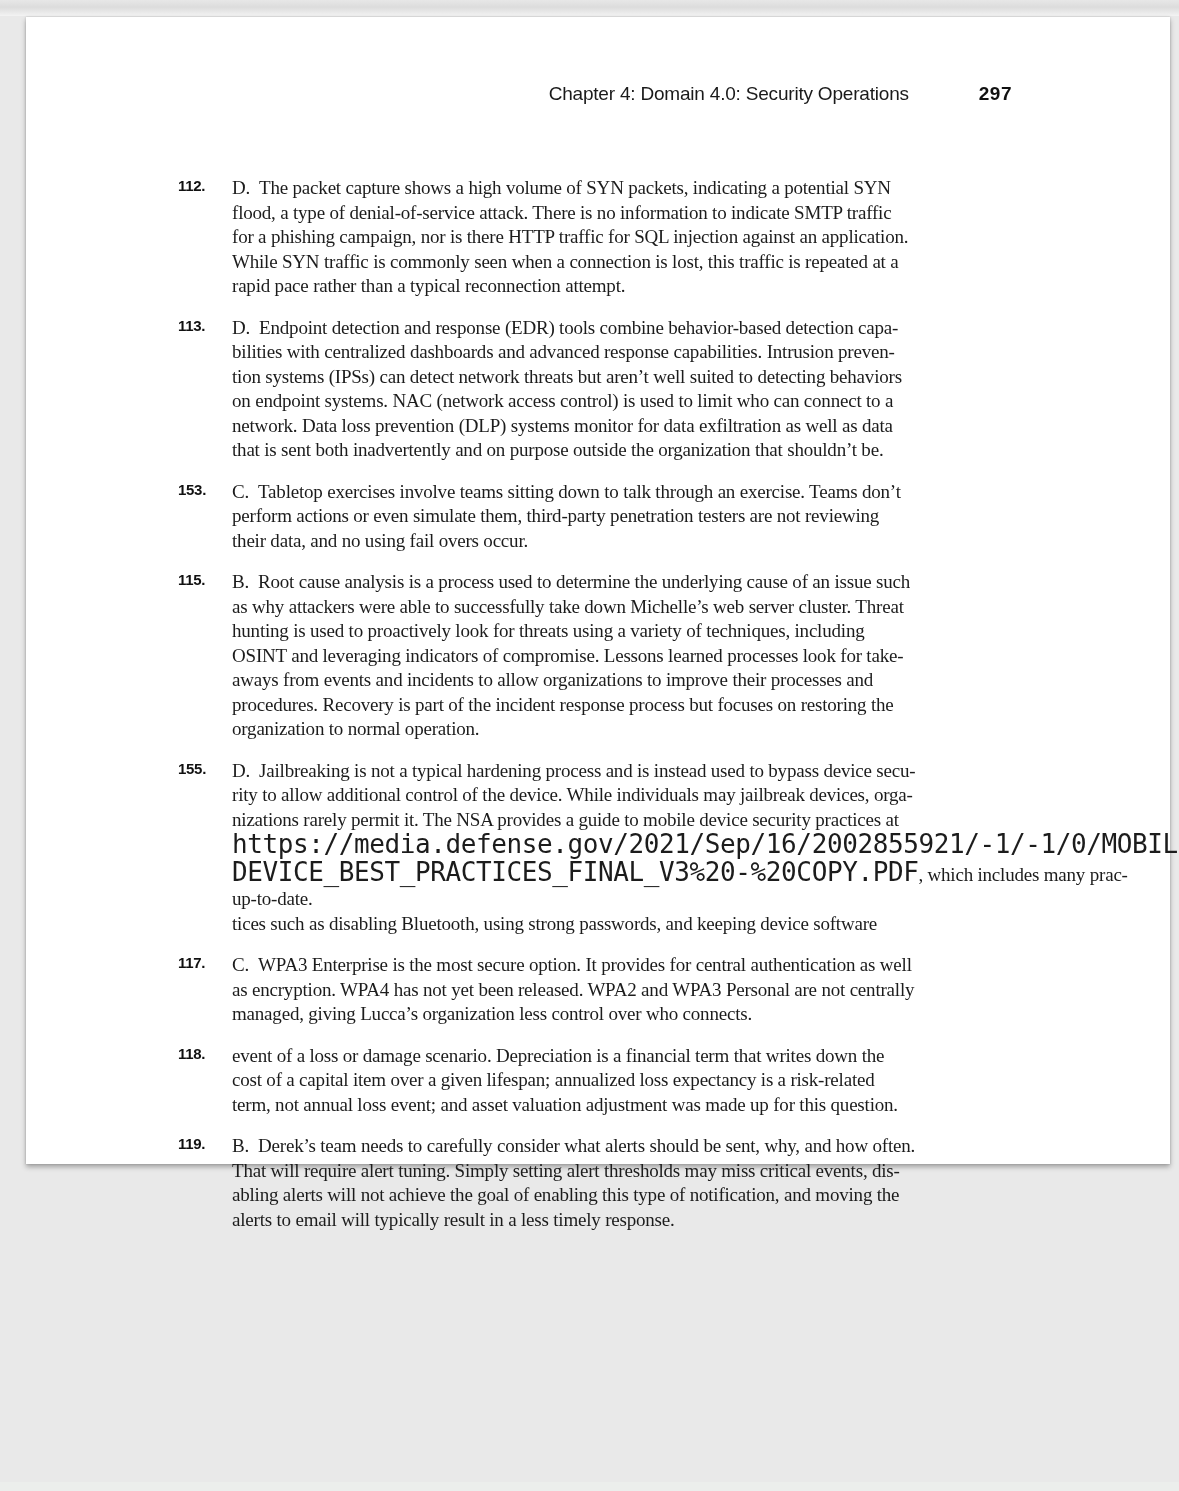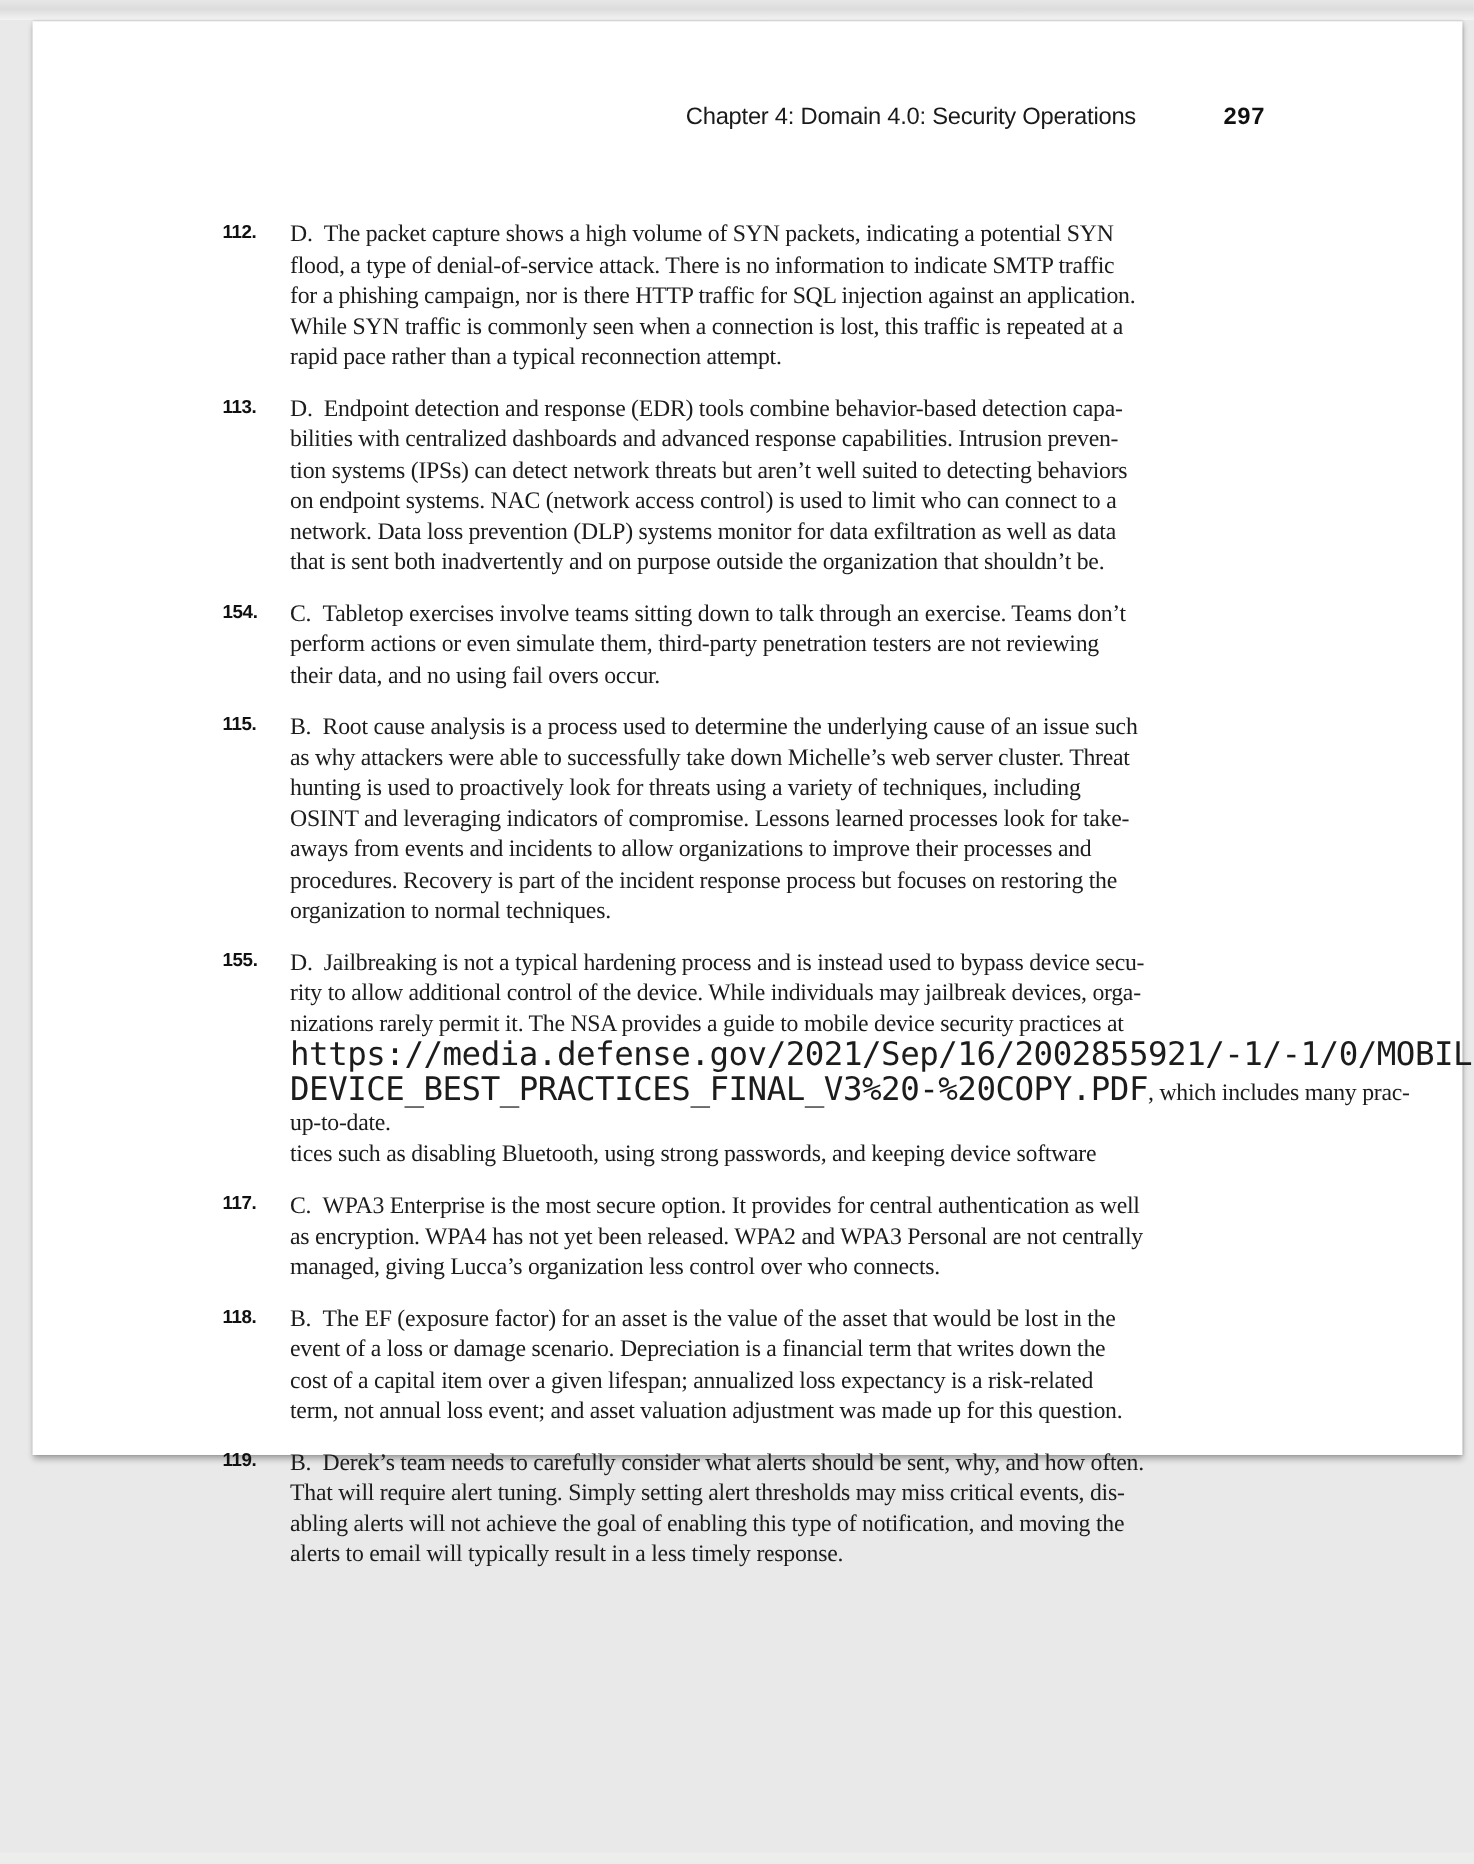--- a/index.html
+++ b/index.html
@@ -116,54 +116,53 @@
       <div class="item">
         <span class="num">113.</span>
         <div class="line"><span class="ans">D.</span><span>Endpoint detection and response (EDR) tools combine behavior-based detection capa-</span></div>
         <div class="line"><span>bilities with centralized dashboards and advanced response capabilities. Intrusion preven-</span></div>
         <div class="line"><span>tion systems (IPSs) can detect network threats but aren’t well suited to detecting behaviors</span></div>
         <div class="line"><span>on endpoint systems. NAC (network access control) is used to limit who can connect to a</span></div>
         <div class="line"><span>network. Data loss prevention (DLP) systems monitor for data exfiltration as well as data</span></div>
         <div class="line"><span>that is sent both inadvertently and on purpose outside the organization that shouldn’t be.</span></div>
       </div>
       <div class="item">
-        <span class="num">154.</span>
+        <span class="num">153.</span>
         <div class="line"><span class="ans">C.</span><span>Tabletop exercises involve teams sitting down to talk through an exercise. Teams don’t</span></div>
         <div class="line"><span>perform actions or even simulate them, third-party penetration testers are not reviewing</span></div>
         <div class="line"><span>their data, and no using fail overs occur.</span></div>
       </div>
       <div class="item">
         <span class="num">115.</span>
         <div class="line"><span class="ans">B.</span><span>Root cause analysis is a process used to determine the underlying cause of an issue such</span></div>
         <div class="line"><span>as why attackers were able to successfully take down Michelle’s web server cluster. Threat</span></div>
         <div class="line"><span>hunting is used to proactively look for threats using a variety of techniques, including</span></div>
         <div class="line"><span>OSINT and leveraging indicators of compromise. Lessons learned processes look for take-</span></div>
         <div class="line"><span>aways from events and incidents to allow organizations to improve their processes and</span></div>
         <div class="line"><span>procedures. Recovery is part of the incident response process but focuses on restoring the</span></div>
-        <div class="line"><span>organization to normal techniques.</span></div>
+        <div class="line"><span>organization to normal operation.</span></div>
       </div>
       <div class="item">
         <span class="num">155.</span>
         <div class="line"><span class="ans">D.</span><span>Jailbreaking is not a typical hardening process and is instead used to bypass device secu-</span></div>
         <div class="line"><span>rity to allow additional control of the device. While individuals may jailbreak devices, orga-</span></div>
         <div class="line"><span>nizations rarely permit it. The NSA provides a guide to mobile device security practices at</span></div>
         <div class="line"><span class="mono">https://media.defense.gov/2021/Sep/16/2002855921/-1/-1/0/MOBILE_</span></div>
         <div class="line"><span class="mono">DEVICE_BEST_PRACTICES_FINAL_V3%20-%20COPY.PDF</span><span>, which includes many prac-</span></div>
         <div class="line"><span>up-to-date.</span></div>
         <div class="line"><span>tices such as disabling Bluetooth, using strong passwords, and keeping device software</span></div>
       </div>
       <div class="item">
         <span class="num">117.</span>
         <div class="line"><span class="ans">C.</span><span>WPA3 Enterprise is the most secure option. It provides for central authentication as well</span></div>
         <div class="line"><span>as encryption. WPA4 has not yet been released. WPA2 and WPA3 Personal are not centrally</span></div>
         <div class="line"><span>managed, giving Lucca’s organization less control over who connects.</span></div>
       </div>
       <div class="item">
         <span class="num">118.</span>
-        <div class="line"><span class="ans">B.</span><span>The EF (exposure factor) for an asset is the value of the asset that would be lost in the</span></div>
         <div class="line"><span>event of a loss or damage scenario. Depreciation is a financial term that writes down the</span></div>
         <div class="line"><span>cost of a capital item over a given lifespan; annualized loss expectancy is a risk-related</span></div>
         <div class="line"><span>term, not annual loss event; and asset valuation adjustment was made up for this question.</span></div>
       </div>
       <div class="item">
         <span class="num">119.</span>
         <div class="line"><span class="ans">B.</span><span>Derek’s team needs to carefully consider what alerts should be sent, why, and how often.</span></div>
         <div class="line"><span>That will require alert tuning. Simply setting alert thresholds may miss critical events, dis-</span></div>
         <div class="line"><span>abling alerts will not achieve the goal of enabling this type of notification, and moving the</span></div>
         <div class="line"><span>alerts to email will typically result in a less timely response.</span></div>

